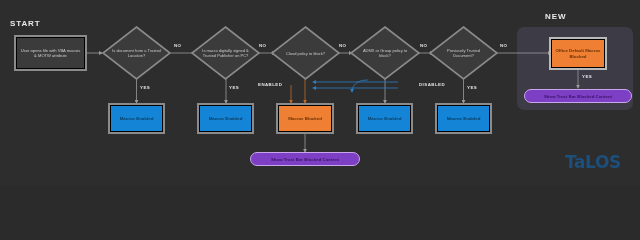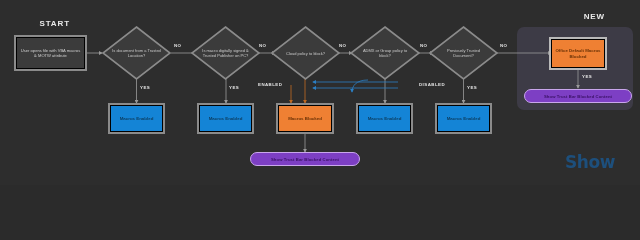--- a/index.html
+++ b/index.html
@@ -6,21 +6,21 @@
   body{width:640px;height:185px;overflow:hidden;
        font-family:"Liberation Sans","DejaVu Sans",sans-serif;
        color:#d8d8d8;}
   #stage{position:relative;width:640px;height:185px;background:#2d2d2d;}
 
   
   .newpanel{position:absolute;border-radius:7px;background:#3d3b46;}
 
   
   .caption{position:absolute;font-size:8px;font-weight:bold;letter-spacing:.9px;
-           color:#e9e9e9;text-align:right;}
+           color:#e9e9e9;text-align:left;}
 
   
   .box{position:absolute;box-sizing:border-box;display:flex;align-items:center;
        justify-content:center;text-align:center;line-height:1.22;
        border:1px solid #000;outline:2px solid #8b8b8b;outline-offset:0px;}
   .box span{display:block;padding:0 2px;}
   .box.start{background:#3b3b3b;color:#cfcfcf;font-size:4.1px;}
   .box.enabled{background:#1484d6;color:#0d3f63;font-size:4.4px;font-weight:bold;}
   .box.blocked{background:#ef8033;color:#6b3207;font-size:4.4px;font-weight:bold;}
   .box.officeblocked{background:#ef8033;color:#6b3207;font-size:4.4px;font-weight:bold;
@@ -193,16 +193,16 @@
   <div class="elabel" style="left:140px;top:85px;">YES</div>
   <div class="elabel" style="left:229px;top:85px;">YES</div>
   <div class="elabel" style="left:467px;top:85px;">YES</div>
 
   <div class="elabel" style="left:582px;top:74px;">YES</div>
 
   <div class="elabel" style="left:258px;top:82px;">ENABLED</div>
   <div class="elabel" style="left:419px;top:82px;">DISABLED</div>
 
   <div class="talos" style="left:565px;top:152px;">
-    <span>Show</span>
+    <span>TaLOS</span>
   </div>
 
 </div>
 
 </body></html>

